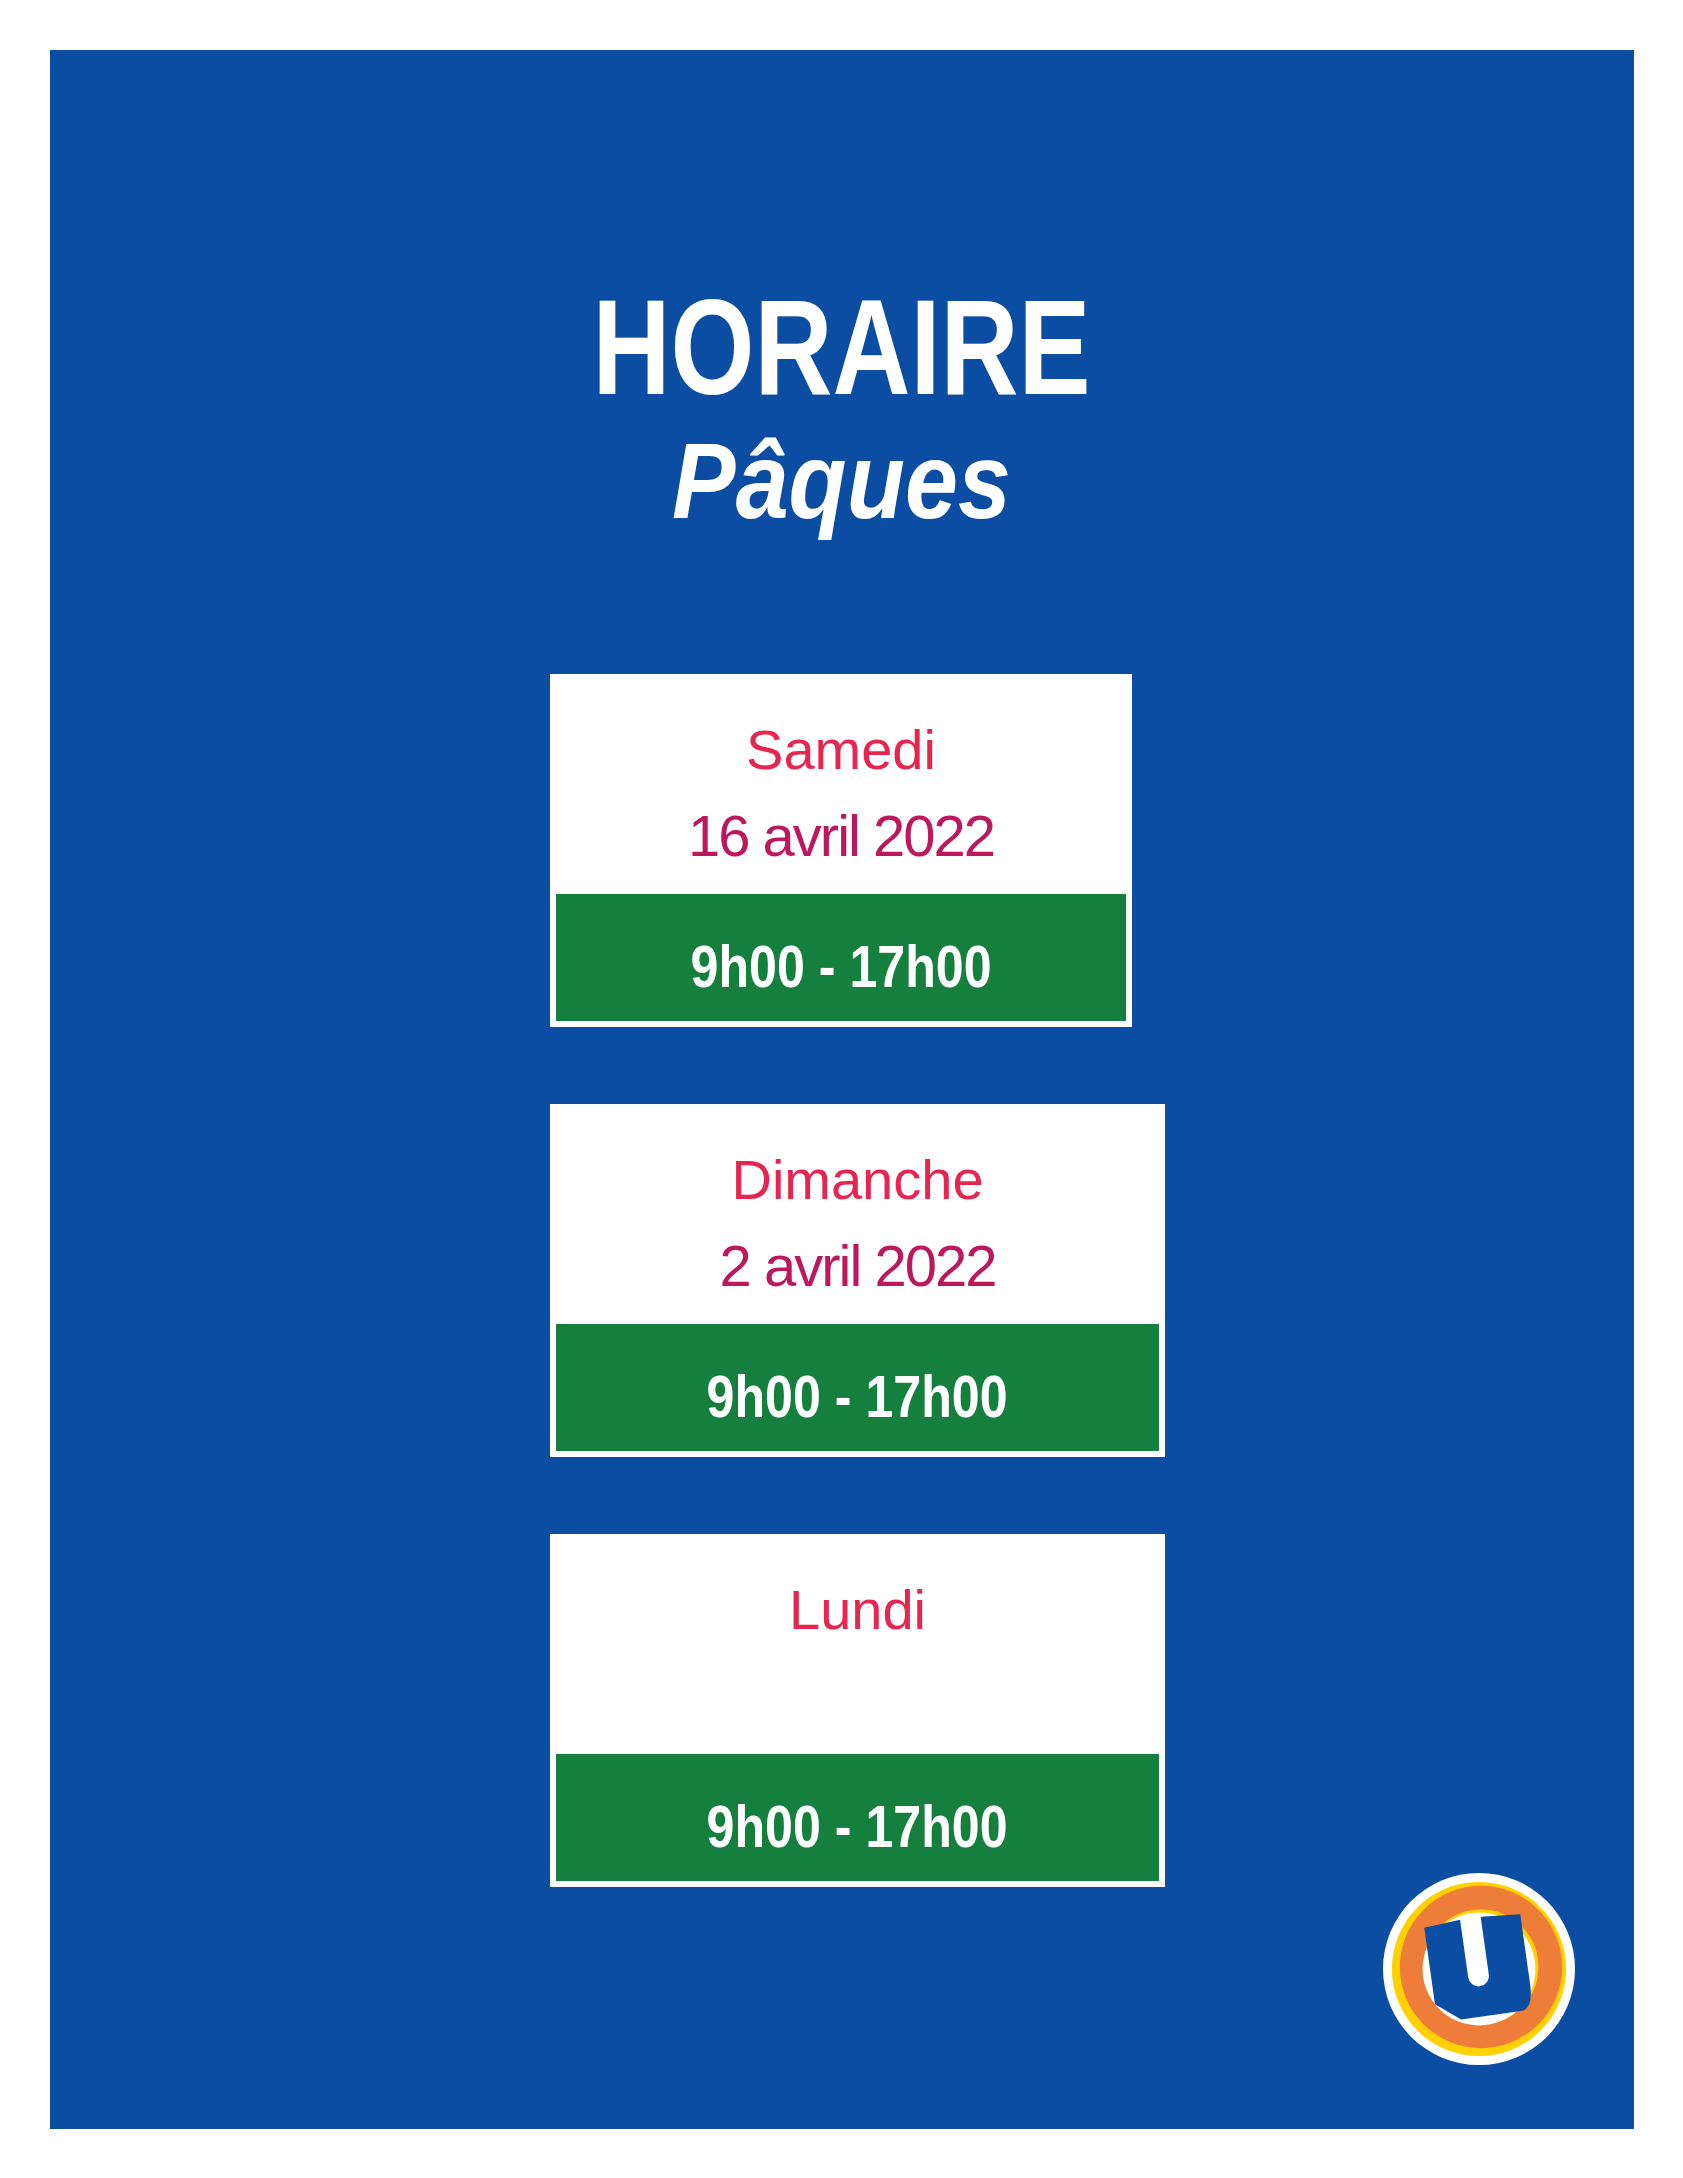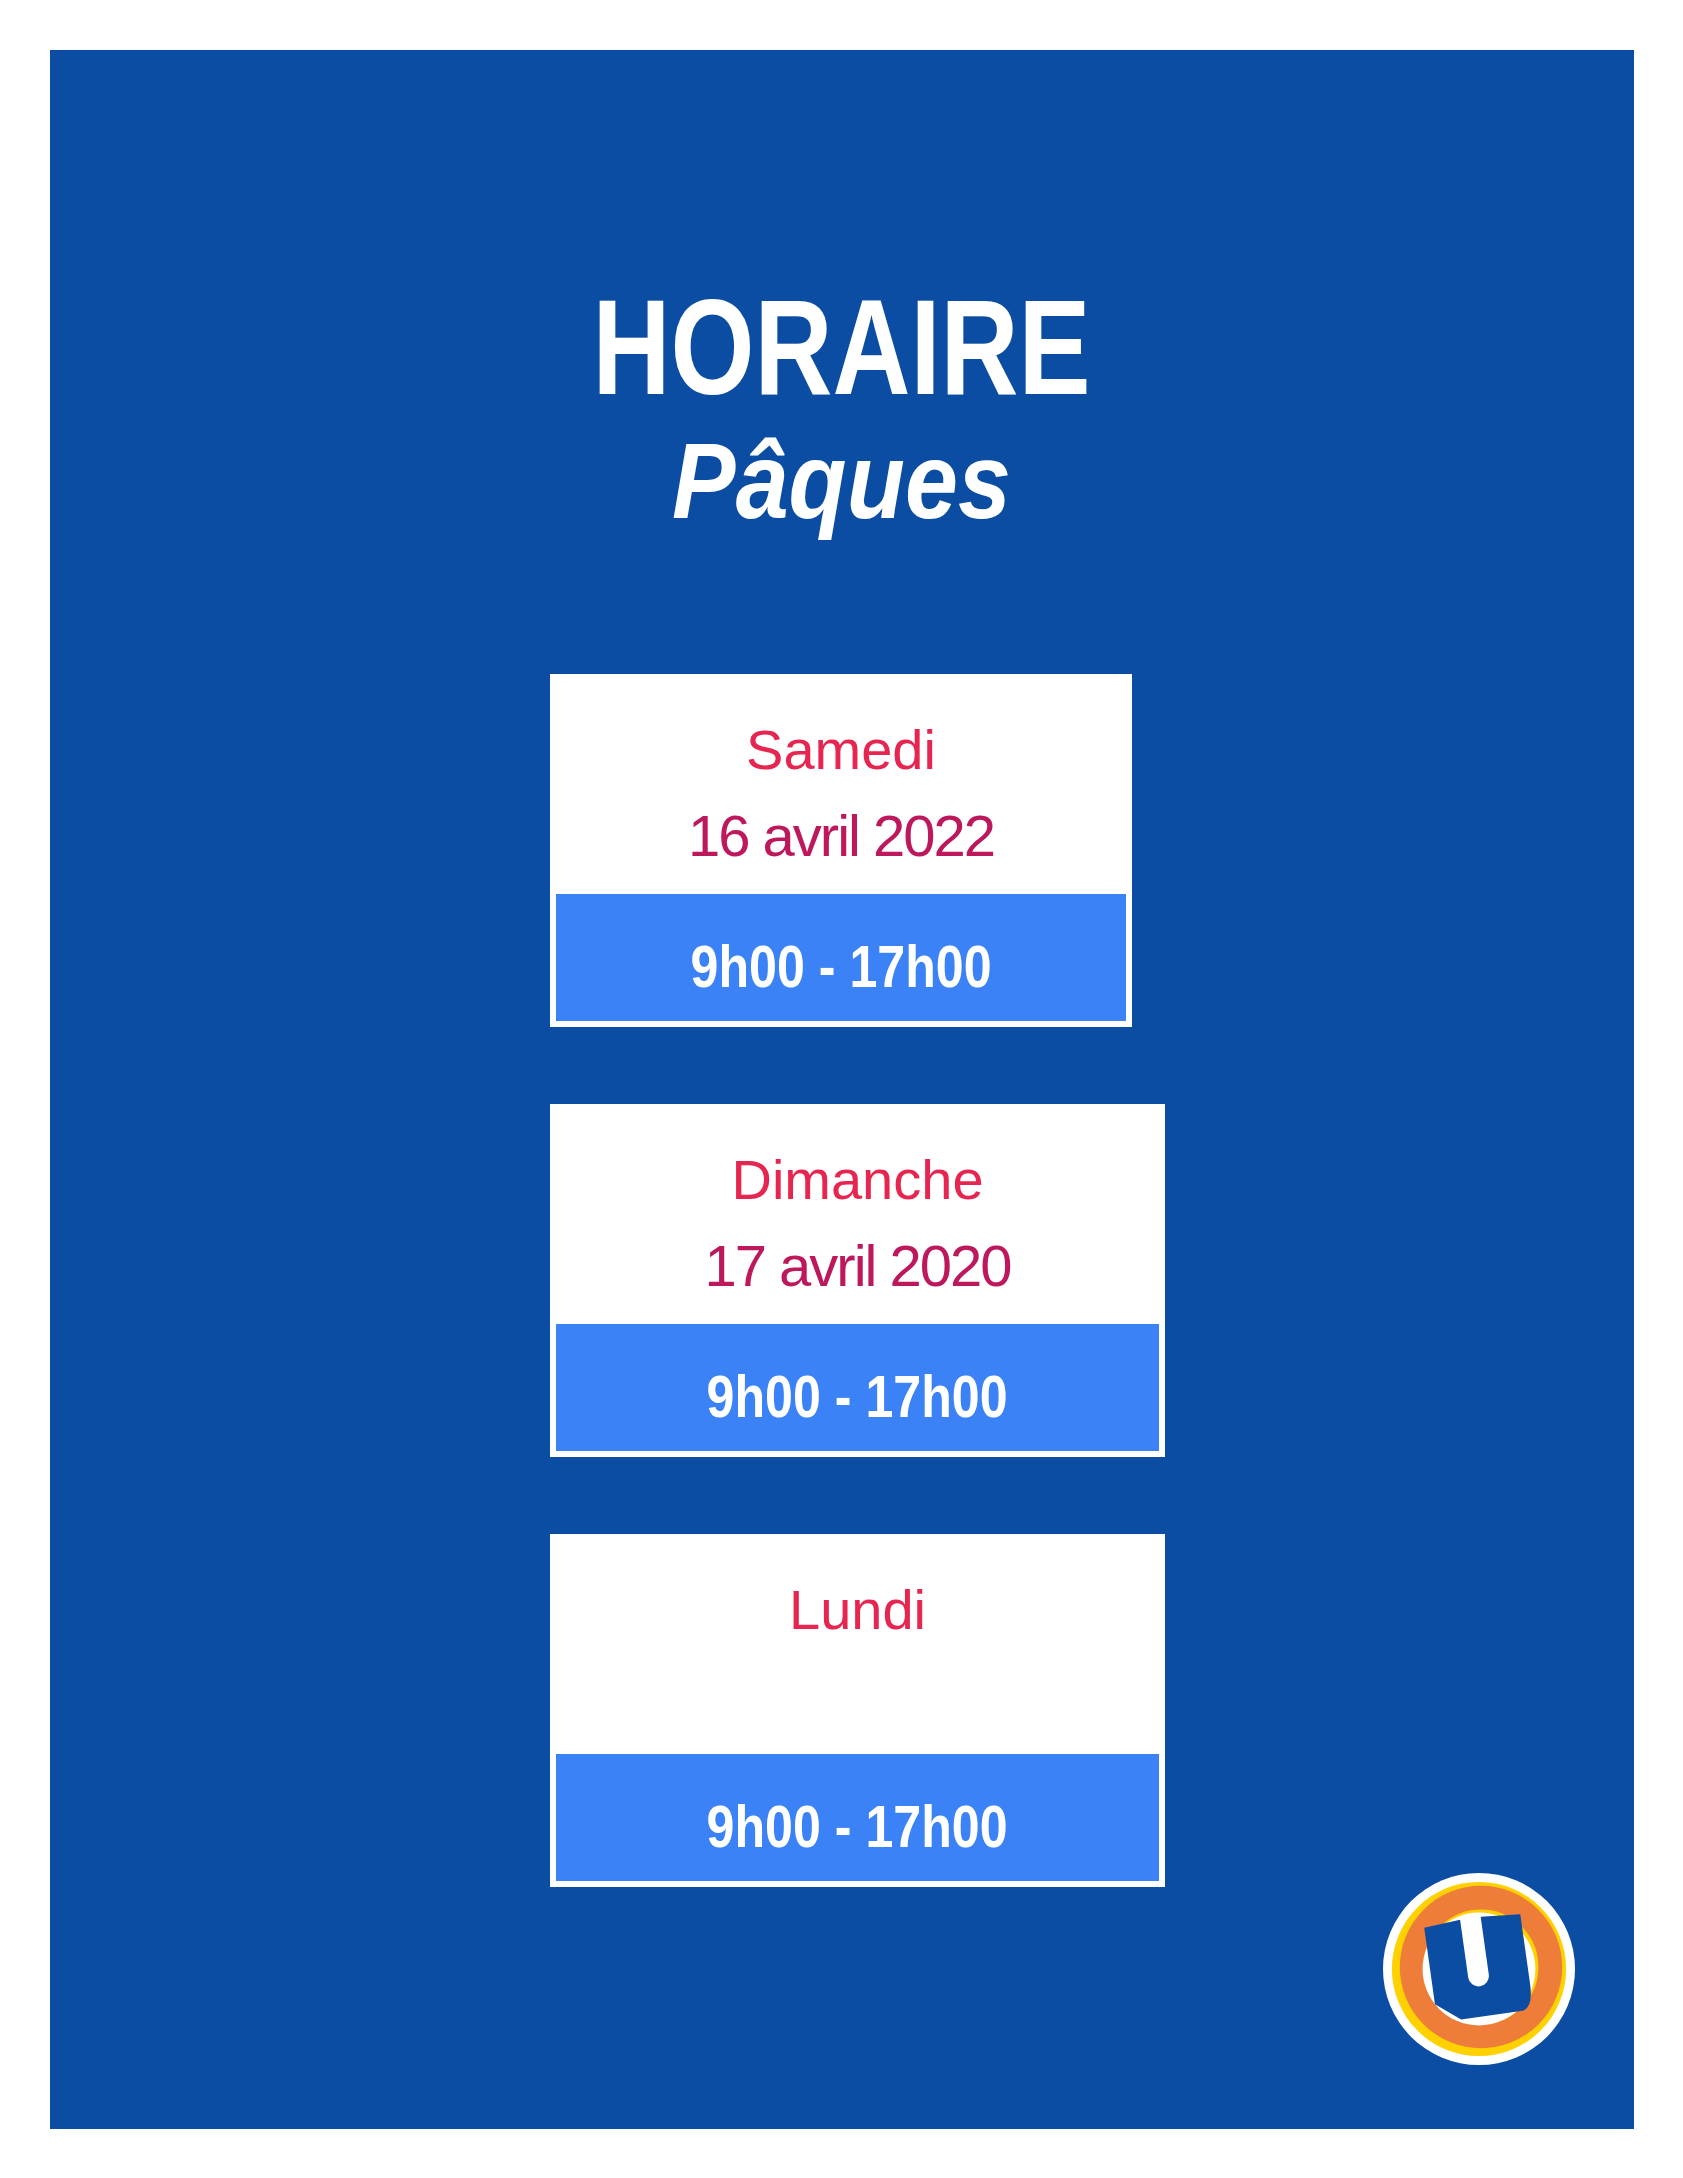--- a/index.html
+++ b/index.html
@@ -82,21 +82,21 @@
     font-size: 58px;
     line-height: 1;
     font-weight: 400;
     letter-spacing: -2px;
     white-space: nowrap;
   }
   .hours-bar {
     position: absolute;
     left: 6px; right: 6px;
     top: 220px; bottom: 6px;
-    background: #3b82f6;
+    background: #15803d;
     display: flex;
     align-items: center;
     justify-content: center;
     padding-top: 20px;
     box-sizing: border-box;
   }
   .hours {
     color: #ffffff;
     font-size: 59px;
     line-height: 1;
@@ -123,21 +123,21 @@
   <div class="card card-1">
     <div class="day">Samedi</div>
     <div class="date">16 avril 2022</div>
     <div class="hours-bar">
       <span class="hours">9h00 - 17h00</span>
     </div>
   </div>
 
   <div class="card card-2">
     <div class="day">Dimanche</div>
-    <div class="date">17 avril 2020</div>
+    <div class="date">2 avril 2022</div>
     <div class="hours-bar">
       <span class="hours">9h00 - 17h00</span>
     </div>
   </div>
 
   <div class="card card-3">
     <div class="day">Lundi</div>
     <div class="hours-bar">
       <span class="hours">9h00 - 17h00</span>
     </div>

